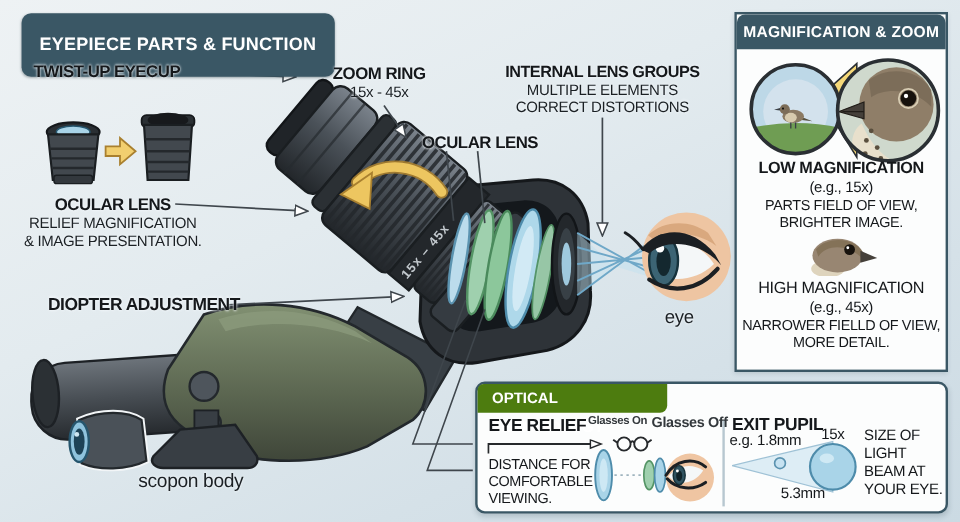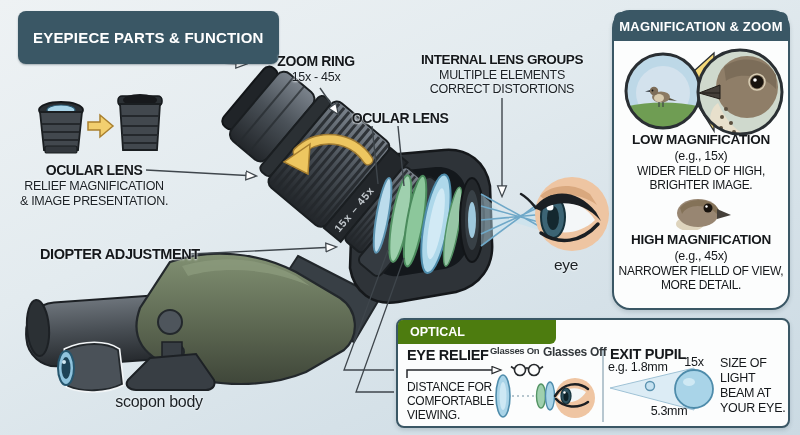--- a/index.html
+++ b/index.html
@@ -15,21 +15,21 @@
   .sub{color:#1b2024;letter-spacing:-0.3px;}
   .ctr{text-align:center;}
   .badge{
     background:#3a5765;color:#fff;font-weight:bold;font-size:15px;letter-spacing:.2px;
     padding:18px 15px;border-radius:8px;box-shadow:0 1px 2px rgba(30,45,55,.35);
   }
   .panel{
     background:#fcfdfd;border:2.5px solid #3a5765;box-sizing:border-box;
     box-shadow:0 2px 4px rgba(40,60,72,.18);
   }
-  .panel-right{left:612px;top:10px;width:178px;height:300px;border-radius:18px;}
+  .panel-right{left:612px;top:10px;width:178px;height:300px;border-radius:0;}
   .panel-bottom{left:396px;top:318px;width:394px;height:110px;border-radius:8px;}
   .panel-header{
     position:absolute;left:0;top:0;width:100%;height:29px;background:#3a5765;color:#fff;
     font-weight:bold;font-size:13px;letter-spacing:.2px;text-align:center;line-height:29px;
     border-radius:7px 7px 0 0;
   }
   .panel-header-badge{
     position:absolute;left:0;top:0;width:158px;height:24px;background:#4d7c0f;color:#fff;
     font-weight:bold;font-size:12.5px;line-height:24px;padding-left:12px;box-sizing:border-box;
     border-radius:5px 0 6px 0;
@@ -172,20 +172,21 @@
       <path d="M502,98 L502,196" marker-end="url(#arrowOpen)"></path>
       <path d="M146,170 L256,176" marker-end="url(#arrowOpen)"></path>
       <path d="M190,254 L336,247" marker-end="url(#arrowOpen)"></path>
       <path d="M388,250 L344,370 L394,370" stroke-width="1.3"></path>
       <path d="M404,258 L356,392 L394,392" stroke-width="1.3"></path>
     </g>
   </svg>
 
   <div class="abs badge" style="left:18px;top:11px">EYEPIECE PARTS &amp; FUNCTION</div>
 
+  <div class="abs ttl halo" style="left:28px;top:51px;font-size:14px">TWIST-UP EYECUP</div>
 
   <div class="abs ttl ctr halo" style="left:270px;top:53px;width:92px;font-size:14px">ZOOM RING</div>
   <div class="abs sub ctr halo" style="left:270px;top:70px;width:92px;font-size:12.5px">15x - 45x</div>
 
   <div class="abs ttl ctr halo" style="left:413px;top:52px;width:178px;font-size:13.5px">INTERNAL LENS GROUPS</div>
   <div class="abs sub ctr halo" style="left:413px;top:68px;width:178px;font-size:12.5px">MULTIPLE ELEMENTS</div>
   <div class="abs sub ctr halo" style="left:413px;top:82px;width:178px;font-size:12.5px">CORRECT DISTORTIONS</div>
 
   <div class="abs ttl ctr halo" style="left:350px;top:110px;width:100px;font-size:14px">OCULAR LENS</div>
 
@@ -241,33 +242,33 @@
         <circle cx="120" cy="89" r="2" fill="#5a4f3e"></circle>
         <circle cx="143" cy="39" r="8" fill="none" stroke="#d8cdb4" stroke-width="1.5"></circle>
         <circle cx="143" cy="39" r="6.5" fill="#17120d"></circle>
         <circle cx="141" cy="37" r="1.8" fill="#ffffff"></circle>
       </g>
       <circle cx="126" cy="49" r="42" fill="none" stroke="#2a2f33" stroke-width="3"></circle>
     </svg>
 
     <div class="ptxt ctr w100" style="top:120px;font-weight:bold;font-size:13.5px">LOW MAGNIFICATION</div>
     <div class="ptxt ctr w100" style="top:137px;font-size:12.5px">(e.g., 15x)</div>
-    <div class="ptxt ctr w100" style="top:152px;font-size:12px">WIDER FIELD OF HIGH,</div>
+    <div class="ptxt ctr w100" style="top:152px;font-size:12px">PARTS FIELD OF VIEW,</div>
     <div class="ptxt ctr w100" style="top:166px;font-size:12px">BRIGHTER IMAGE.</div>
 
     <svg class="abs" style="left:54px;top:182px" width="64" height="36" viewBox="0 0 64 36">
       <ellipse cx="22" cy="30" rx="14" ry="7" fill="#ded4bd"></ellipse>
       <ellipse cx="30" cy="19" rx="21" ry="14" fill="#988672"></ellipse>
       <path d="M12,14 C20,3 44,3 51,16 L51,22 C40,9 20,9 14,20 Z" fill="#847258"></path>
       <polygon points="49,15 63,21 49,25" fill="#45403a"></polygon>
       <circle cx="40" cy="14" r="4.5" fill="#17120d"></circle>
       <circle cx="38.5" cy="12.5" r="1.2" fill="#ffffff"></circle>
     </svg>
 
-    <div class="ptxt ctr w100" style="top:220px;font-weight:bold;font-size:13.5px">HIGH MAGNIFICATION</div>
+    <div class="ptxt ctr w100" style="top:220px;font-weight:normal;font-size:13.5px">HIGH MAGNIFICATION</div>
     <div class="ptxt ctr w100" style="top:237px;font-size:12.5px">(e.g., 45x)</div>
     <div class="ptxt ctr w100" style="top:252px;font-size:12px">NARROWER FIELLD OF VIEW,</div>
     <div class="ptxt ctr w100" style="top:266px;font-size:12px">MORE DETAIL.</div>
   </div>
 
   <div class="abs panel panel-bottom">
     <div class="panel-header-badge">OPTICAL TERMINOLOGY</div>
     <div class="abs" style="left:204px;top:30px;width:2px;height:72px;background:#b7c7d0"></div>
 
     <div class="ptxt" style="left:9px;top:27px;font-weight:bold;font-size:14.5px">EYE RELIEF</div>

